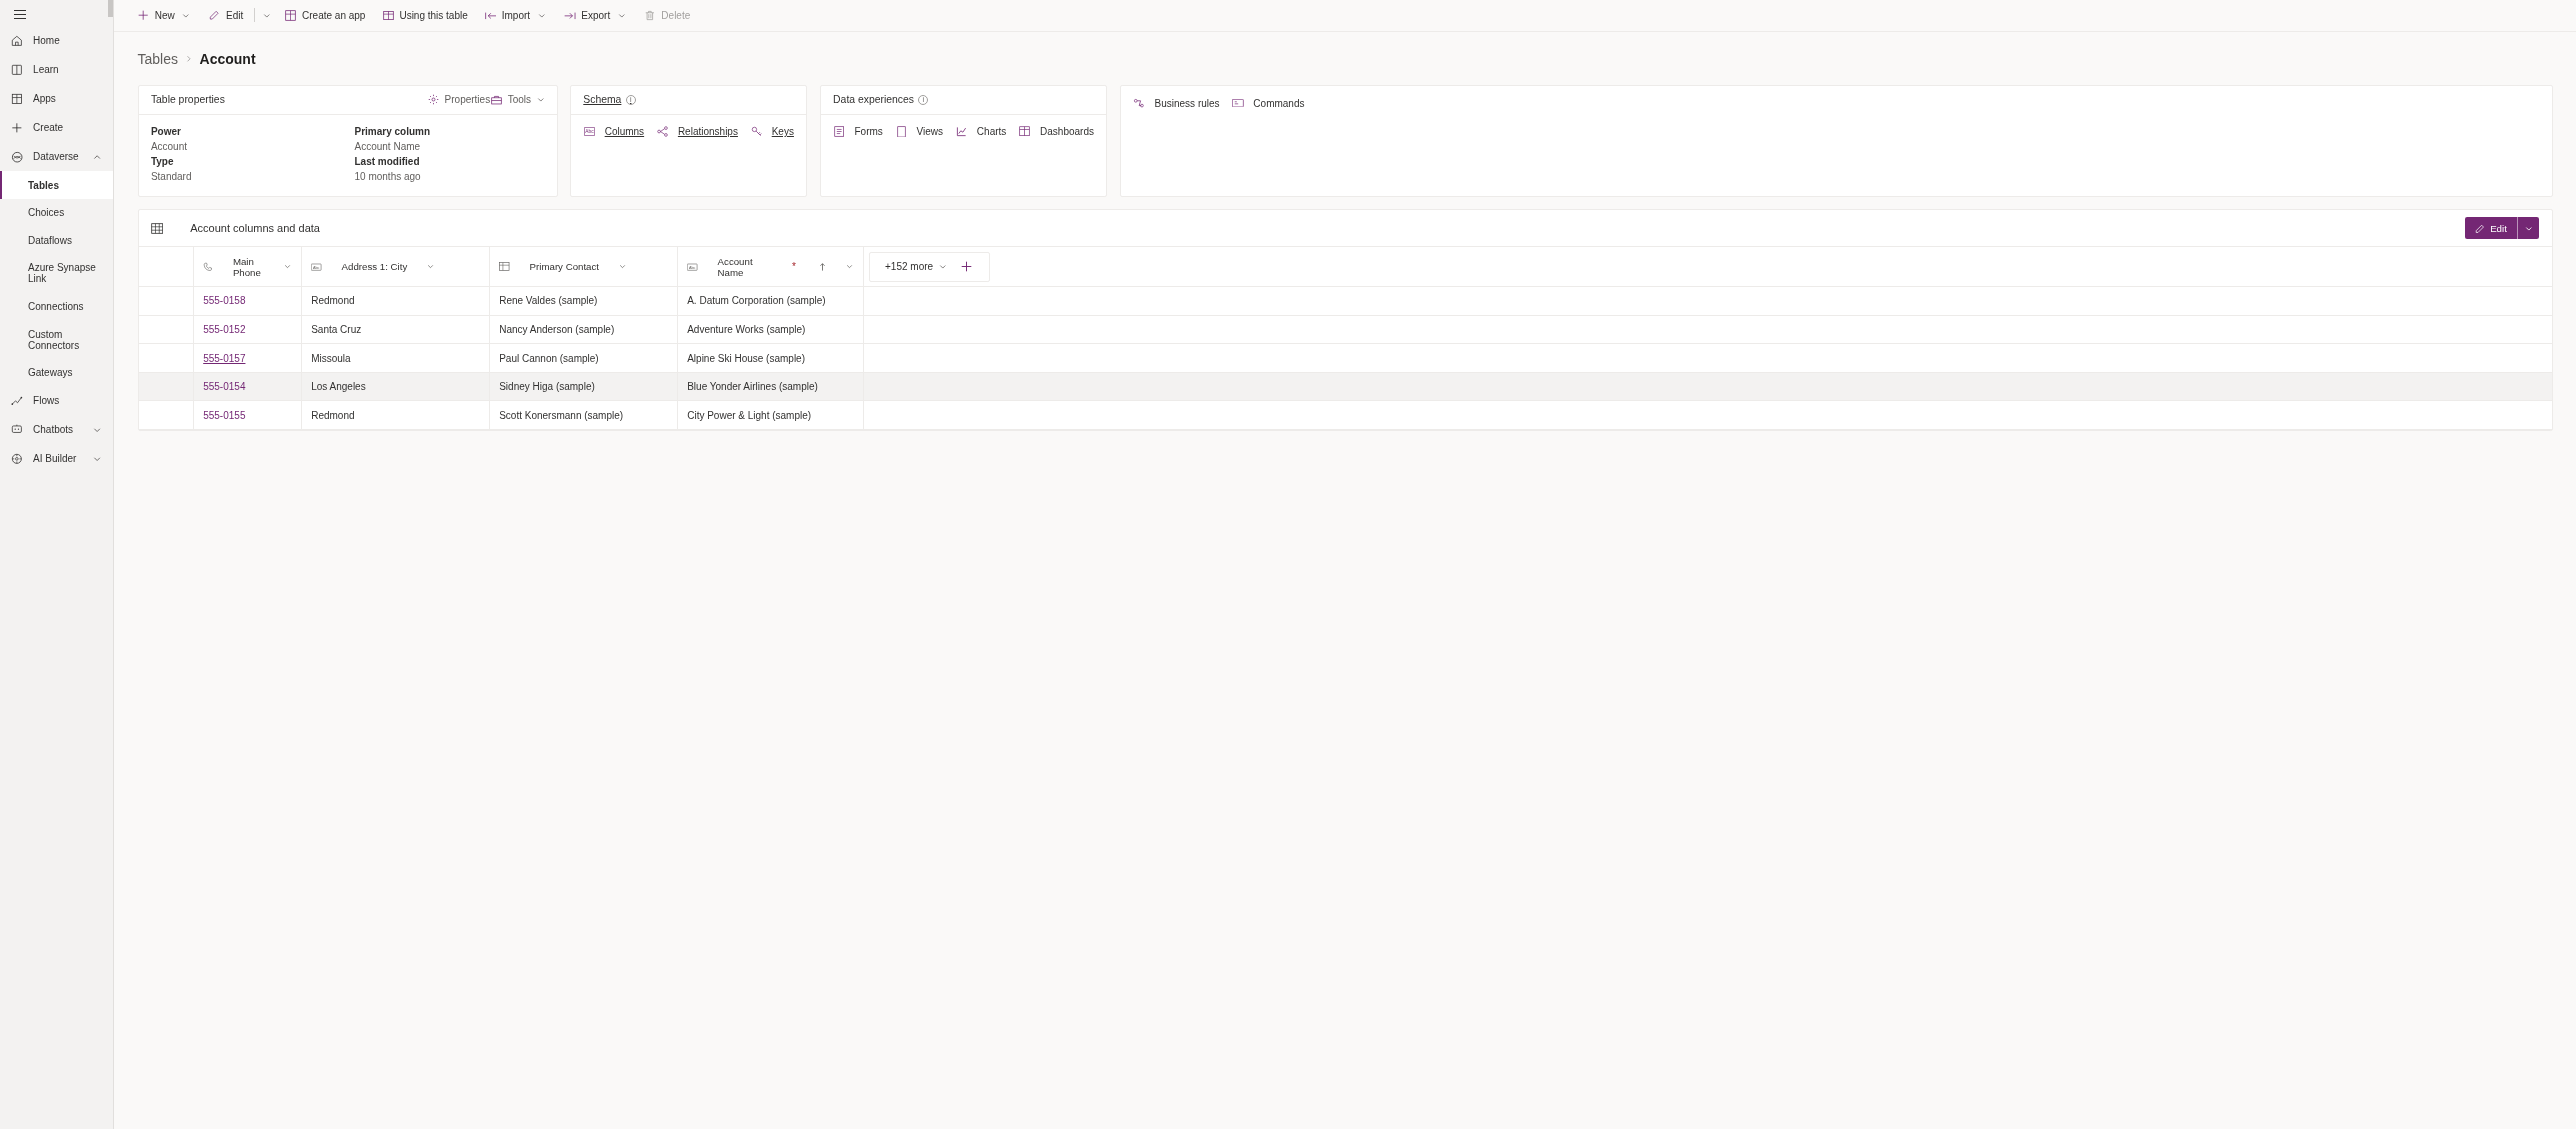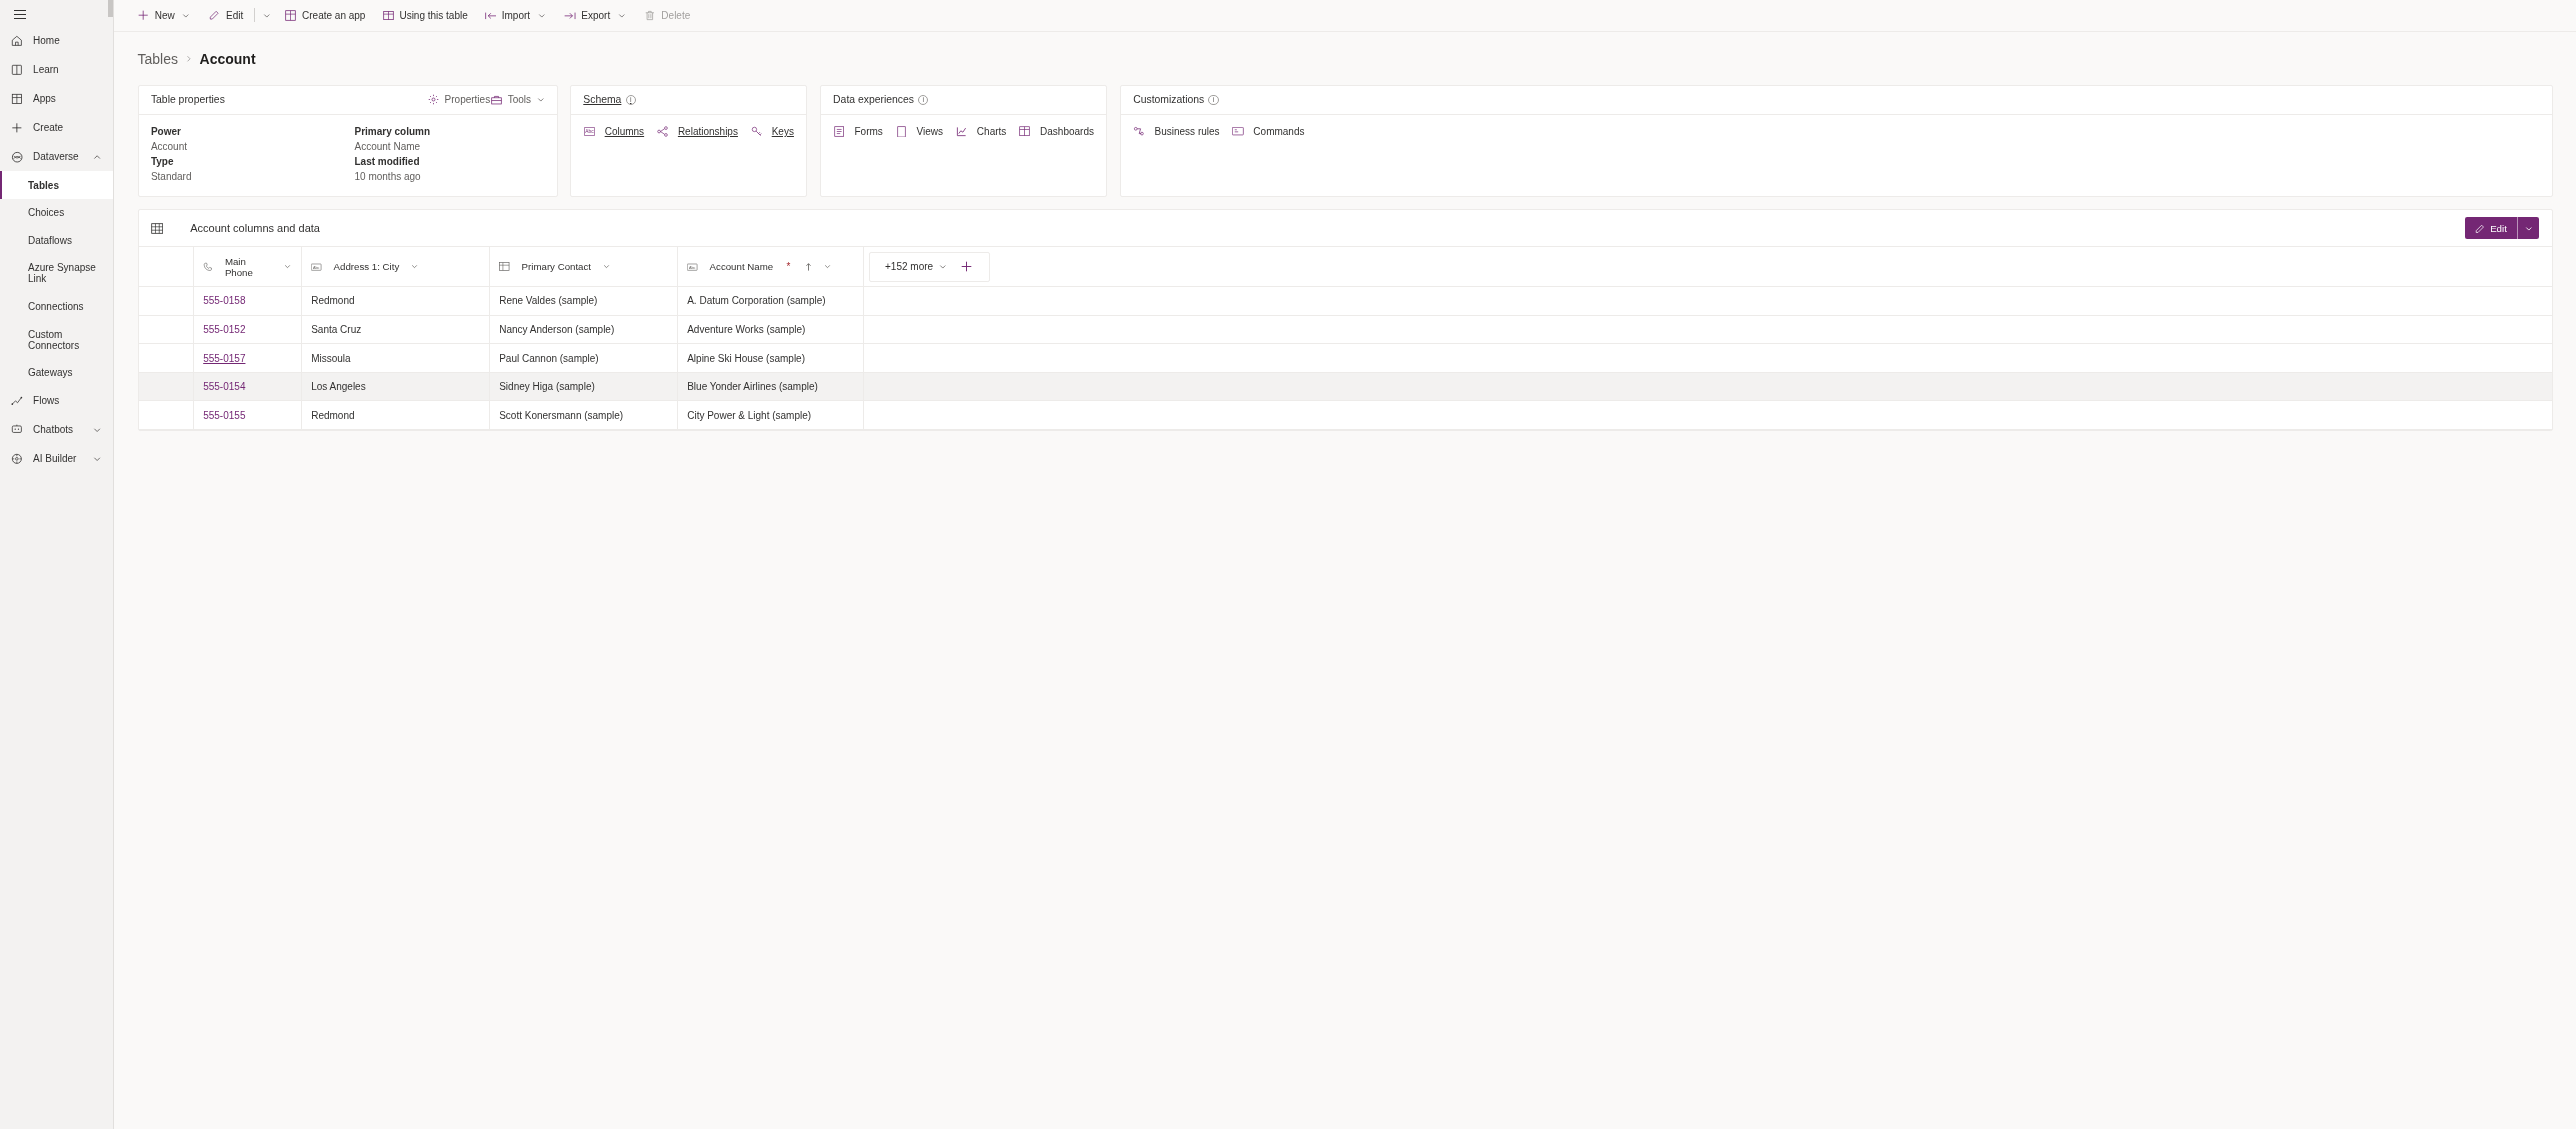--- a/index.html
+++ b/index.html
@@ -66,21 +66,21 @@
     .grid { display: flex; flex-direction: column; }
     .grid-head { display: flex; border-bottom: 0.7px solid #edebe9; position: relative; }
     .grid-body-row { display: flex; border-bottom: 0.7px solid #edebe9; }
     .grid-body-row.hover { background: #f3f2f1; }
     .gcell { padding: 8.3px 9.7px; font-size: 10px; display: flex; align-items: center; border-right: 0.7px solid #edebe9; }
     .gcell.rowhandle { flex: 0 0 55px; border-right: 0.7px solid #edebe9; }
     .gcell.c-phone { flex: 0 0 108px; }
     .gcell.c-city  { flex: 0 0 188px; }
     .gcell.c-contact { flex: 0 0 188px; }
     .gcell.c-name { flex: 0 0 186px; }
-    .grid-head .gcell { color: #323130; gap: 12px; }
+    .grid-head .gcell { color: #323130; gap: 20px; }
     .col-icon { width: 10.4px; height: 10.4px; display:flex; align-items:center; justify-content:center; color:#605e5c; }
     .col-label { font-size: 9.7px; }
     .col-chev { color:#605e5c; }
     .req-star { color:#a4262c; margin-left:1.4px; }
     .sort-arrow { color:#605e5c; margin-left:2.8px; }
     .add-col-area { display:flex; align-items:center; gap:12.4px; margin-left:auto; padding: 5.5px 15px; border: 0.7px solid #edebe9; border-radius: 2.1px; margin: 4.1px 5.5px; }
     .more-cols { display:flex; align-items:center; gap:5.5px; color:#323130; cursor:pointer; font-size:10px;}
     .add-col-btn { width: 15px; height: 15px; display:flex; align-items:center; justify-content:center; color:#742774; cursor:pointer; }
     .phone-link { color: #742774; }
     .phone-link.underline { text-decoration: underline; }
@@ -445,26 +445,20 @@
                       <path d="M1 5h14M8 1v13" stroke="currentColor" stroke-width="1"></path>
                     </svg>
                   </span>
                   <span>Dashboards</span>
                 </div>
               </div>
           </div>
         </div>
 
         <div class="card cust">
-          <div class="card-header">
-            <div class="title-group">
-              <span class="card-title">Customizations</span>
-              <span class="info-icon">i</span>
-            </div>
-          </div>
           <div class="card-body">
             <div class="link-list" id="cust-links">
                 <div class="link-item">
                   <span class="link-icon">
                     <svg width="11.7" height="10.4" viewBox="0 0 17 15">
                       <circle cx="4" cy="4" r="2" stroke="currentColor" fill="none"></circle>
                       <circle cx="13" cy="11" r="2" stroke="currentColor" fill="none"></circle>
                       <path d="M6 4h5l-2 7h3" stroke="currentColor" fill="none" stroke-width="1.1"></path>
                     </svg>
                   </span>

